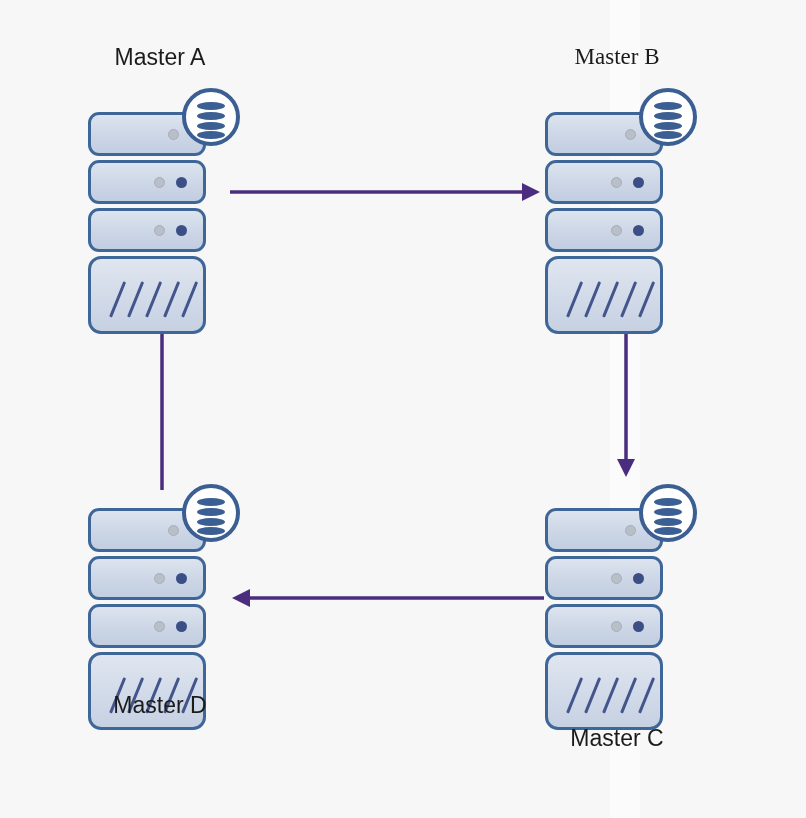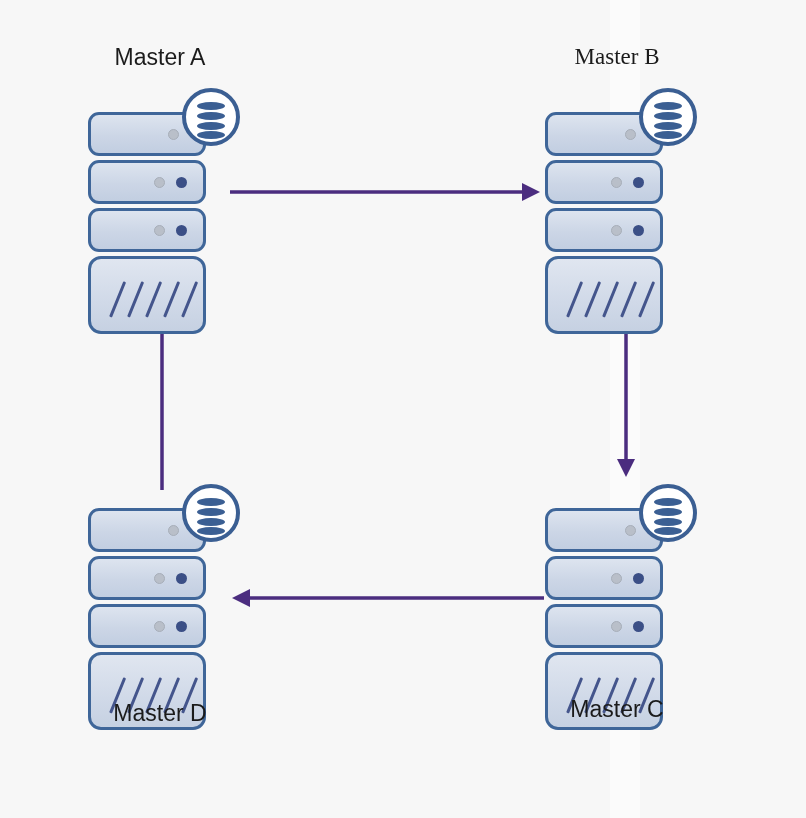--- a/index.html
+++ b/index.html
@@ -257,21 +257,21 @@
             <span></span>
         </div>
       </div>
       <div class="db-badge">
         <span class="disc"></span>
           <span class="disc"></span>
           <span class="disc"></span>
           <span class="disc"></span>
       </div>
     </div>
-    <div class="node-label" style="left:-18px; top:188px;">Master C</div>
+    <div class="node-label" style="left:-18px; top:217px;">Master C</div>
   </div>
 
   <div class="node" style="left:88px; top:508px;">
     <div class="server" style="left:0px; top:0px;">
       <div class="slot thin slot-1">
         <span class="dot-grey"></span>
       </div>
       <div class="slot thin slot-2">
         <span class="dot-grey"></span>
         <span class="dot-blue"></span>
@@ -289,16 +289,16 @@
             <span></span>
         </div>
       </div>
       <div class="db-badge">
         <span class="disc"></span>
           <span class="disc"></span>
           <span class="disc"></span>
           <span class="disc"></span>
       </div>
     </div>
-    <div class="node-label" style="left:-18px; top:192px;">Master D</div>
+    <div class="node-label" style="left:-18px; top:184px;">Master D</div>
   </div>
 
 </div>
 
 </body></html>

